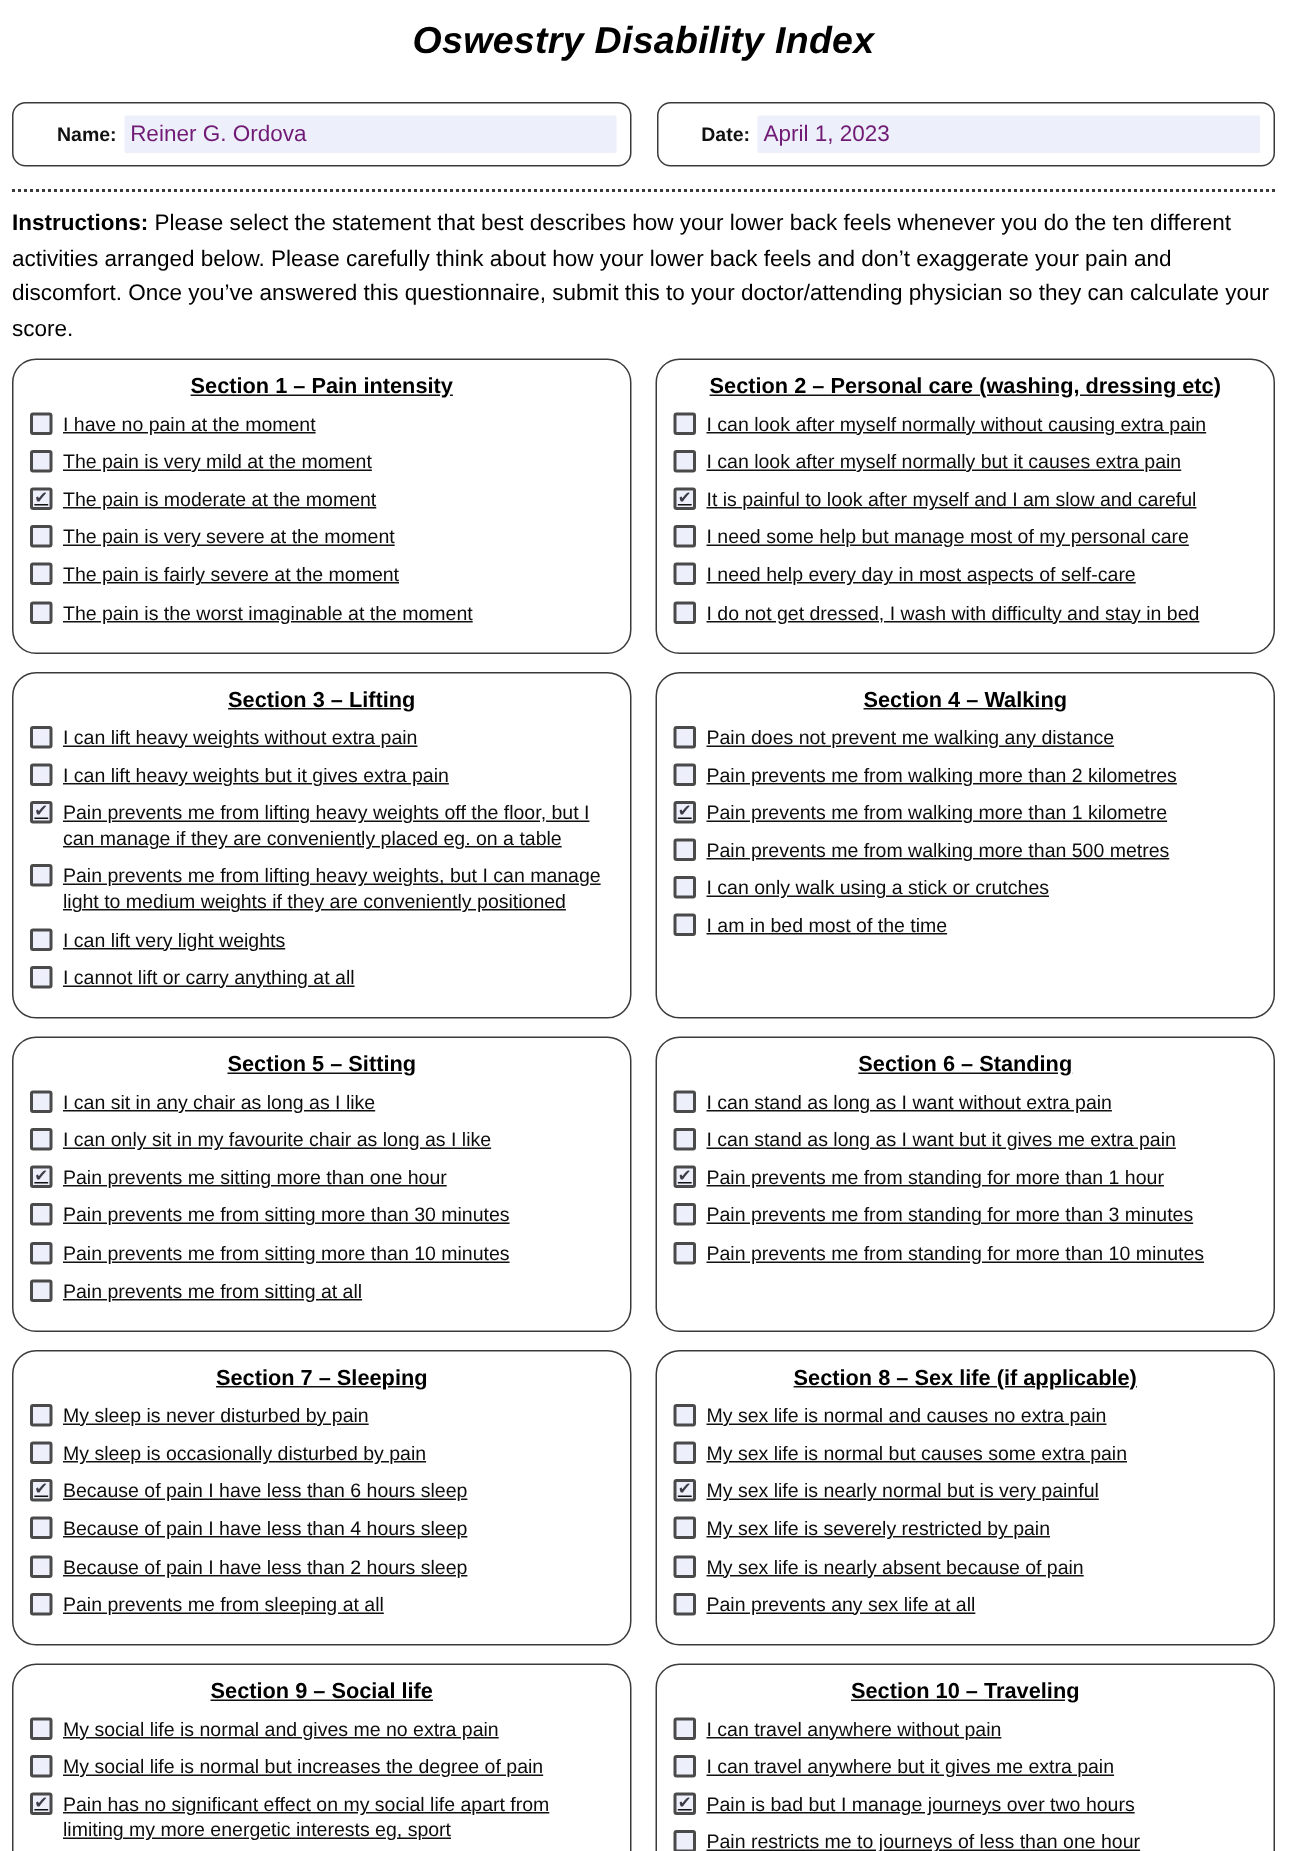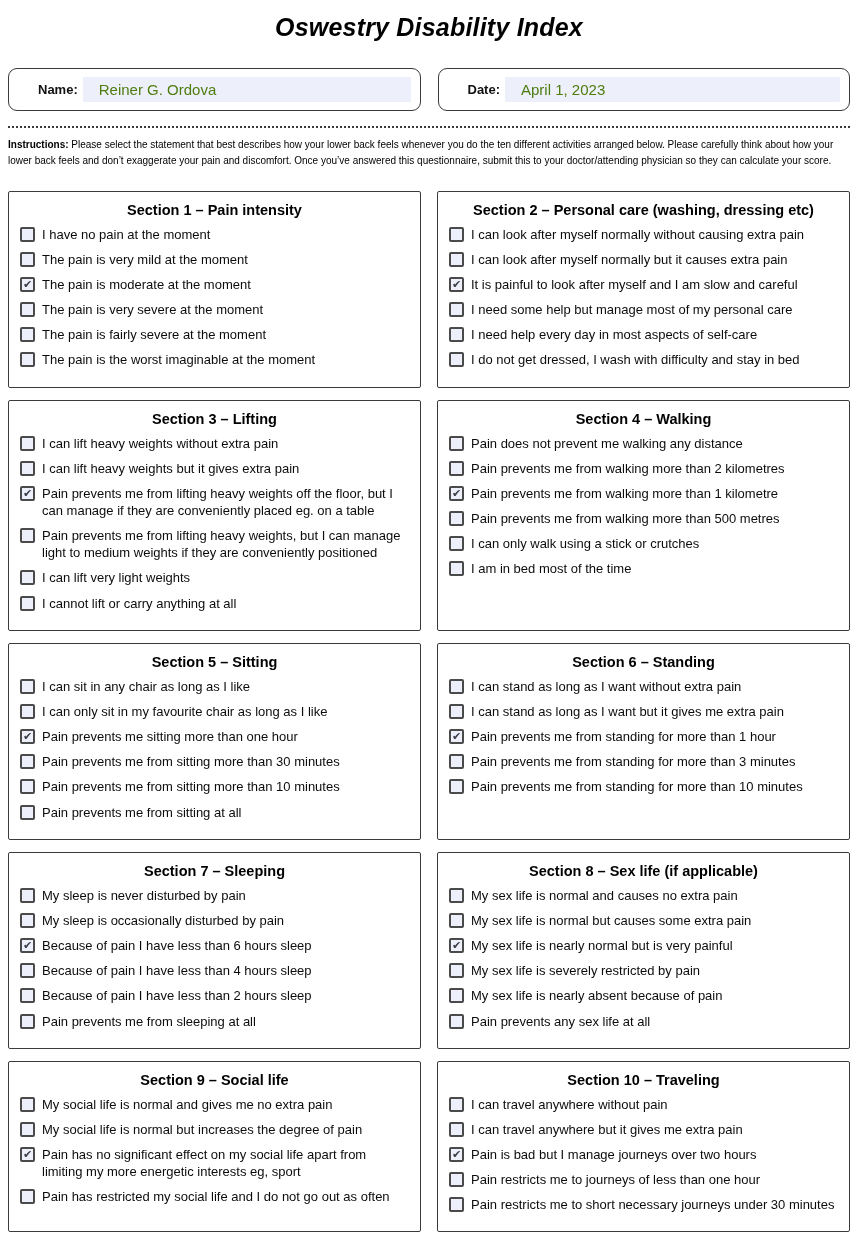--- a/index.html
+++ b/index.html
@@ -19,36 +19,37 @@
   .field-row {
     display: grid; grid-template-columns: 1fr 1fr; column-gap: 17px;
     margin-bottom: 15px;
   }
   .field-box {
     border: 1.5px solid #3b3b3b; border-radius: 9px;
     padding: 8px 9px; display: flex; align-items: center; min-height: 32px;
   }
   .field-label { font-weight: bold; font-size: 13px; margin-right: 5px; white-space: nowrap; padding-left: 20px; }
   .field-value {
-    flex: 1; background: #edf0fb; padding: 4px 16px;
-    font-size: 15px; color: #4d7c0f; border-radius: 1px;
+    flex: 1; background: #edf0fb; padding: 4px 4px;
+    font-size: 15px; color: #701a75; border-radius: 1px;
   }
 
   .dotted-divider { border-top: 2px dotted #3b3b3b; margin: 2px 0 9px 0; }
 
-  .instructions { font-size: 10px; line-height: 1.58; margin-bottom: 22px; color: #000; }
+  .instructions { font-size: 15px; line-height: 1.58; margin-bottom: 7px; color: #000; }
   .instructions b { font-weight: bold; }
 
   .sections-grid {
     display: grid; grid-template-columns: 1fr 1fr;
     column-gap: 16px; row-gap: 12px;
   }
   .section-box {
-    border: 1.5px solid #3b3b3b; border-radius: 2px;
+    border: 1.5px solid #3b3b3b; border-radius: 16px;
     padding: 8px 11px 10px 11px;
+    text-decoration: underline;
   }
   .section-title {
     text-align: center; font-weight: bold; font-size: 14.5px;
     margin: 2px 0 6px 0; color: #000;
   }
   .option-row { display: flex; align-items: flex-start; margin: 8px 0; }
   .checkbox {
     width: 15px; height: 15px; flex: 0 0 15px; margin-top: 1px;
     background: #edf0fb; border: 2px solid #4a4a4a; border-radius: 2px;
     display: flex; align-items: center; justify-content: center;

